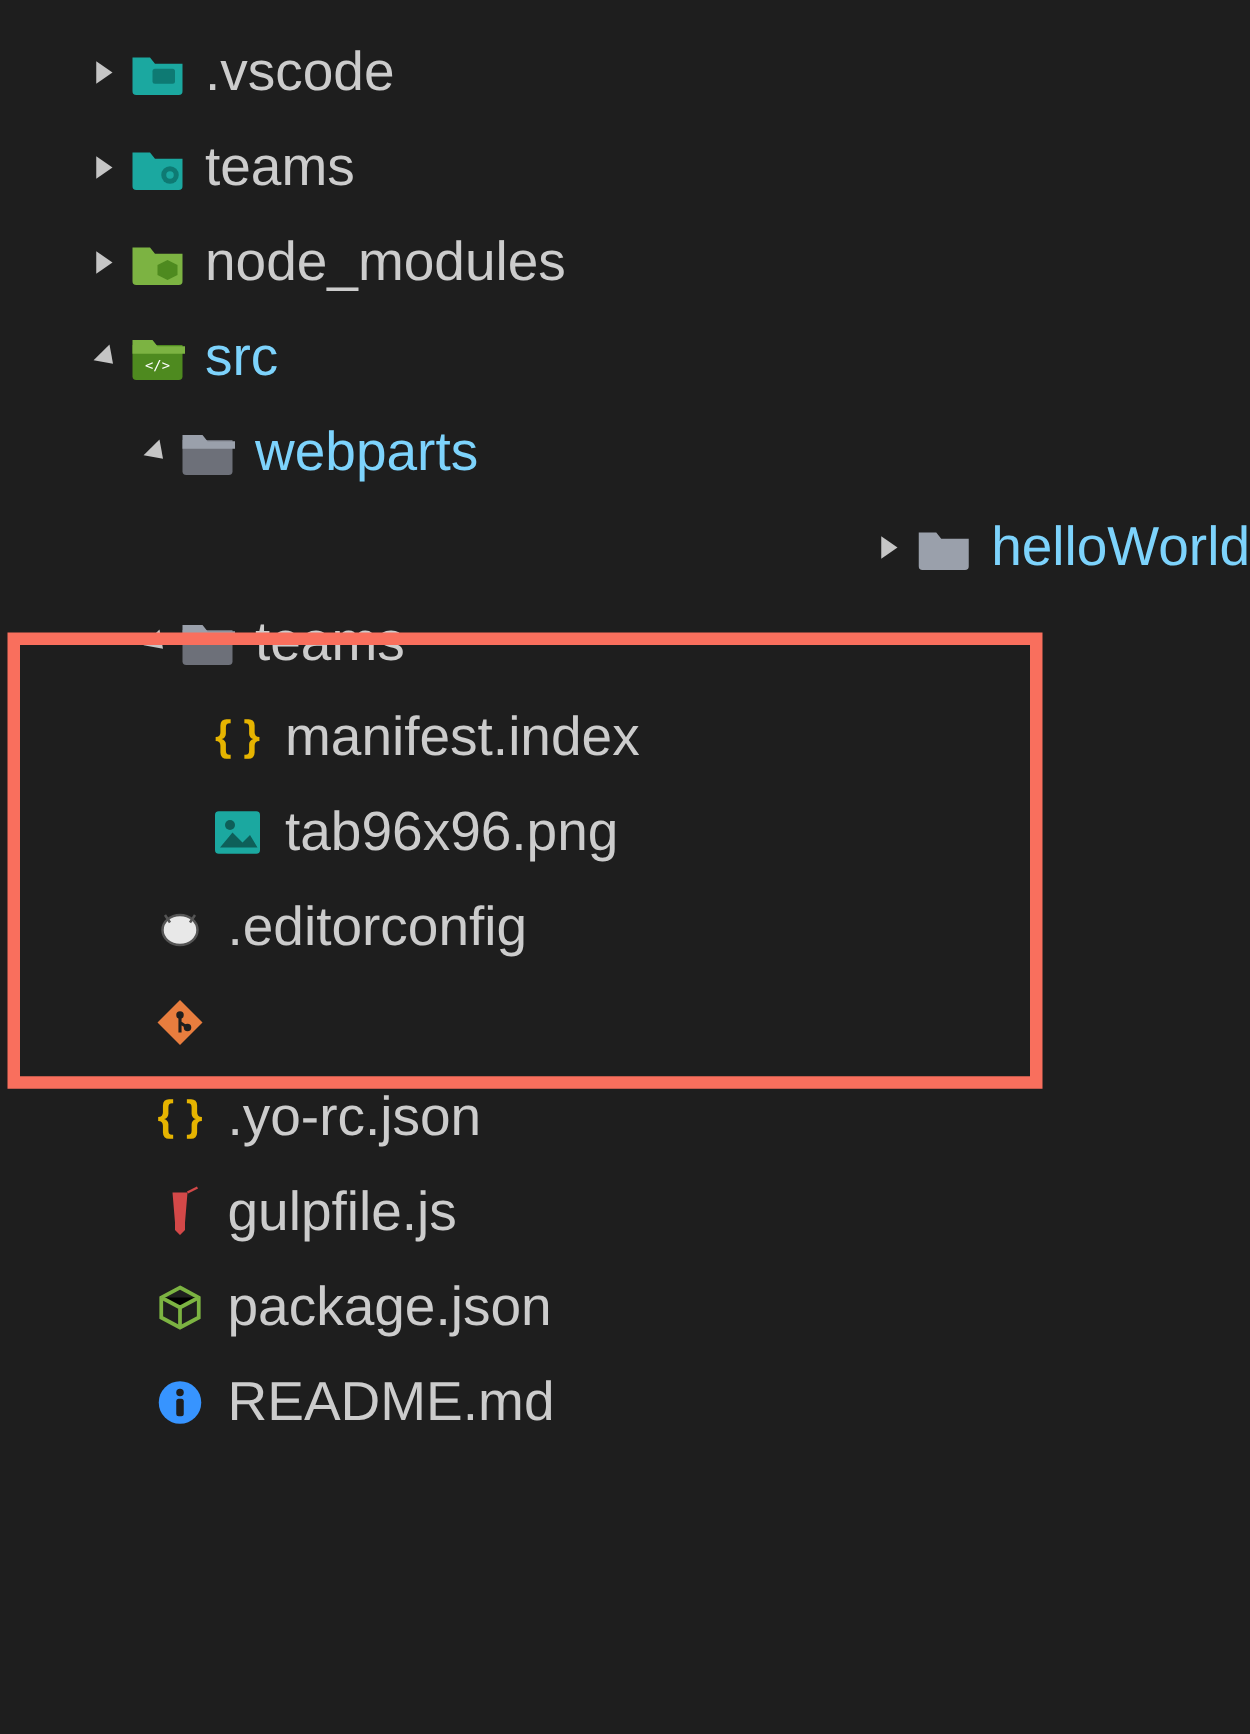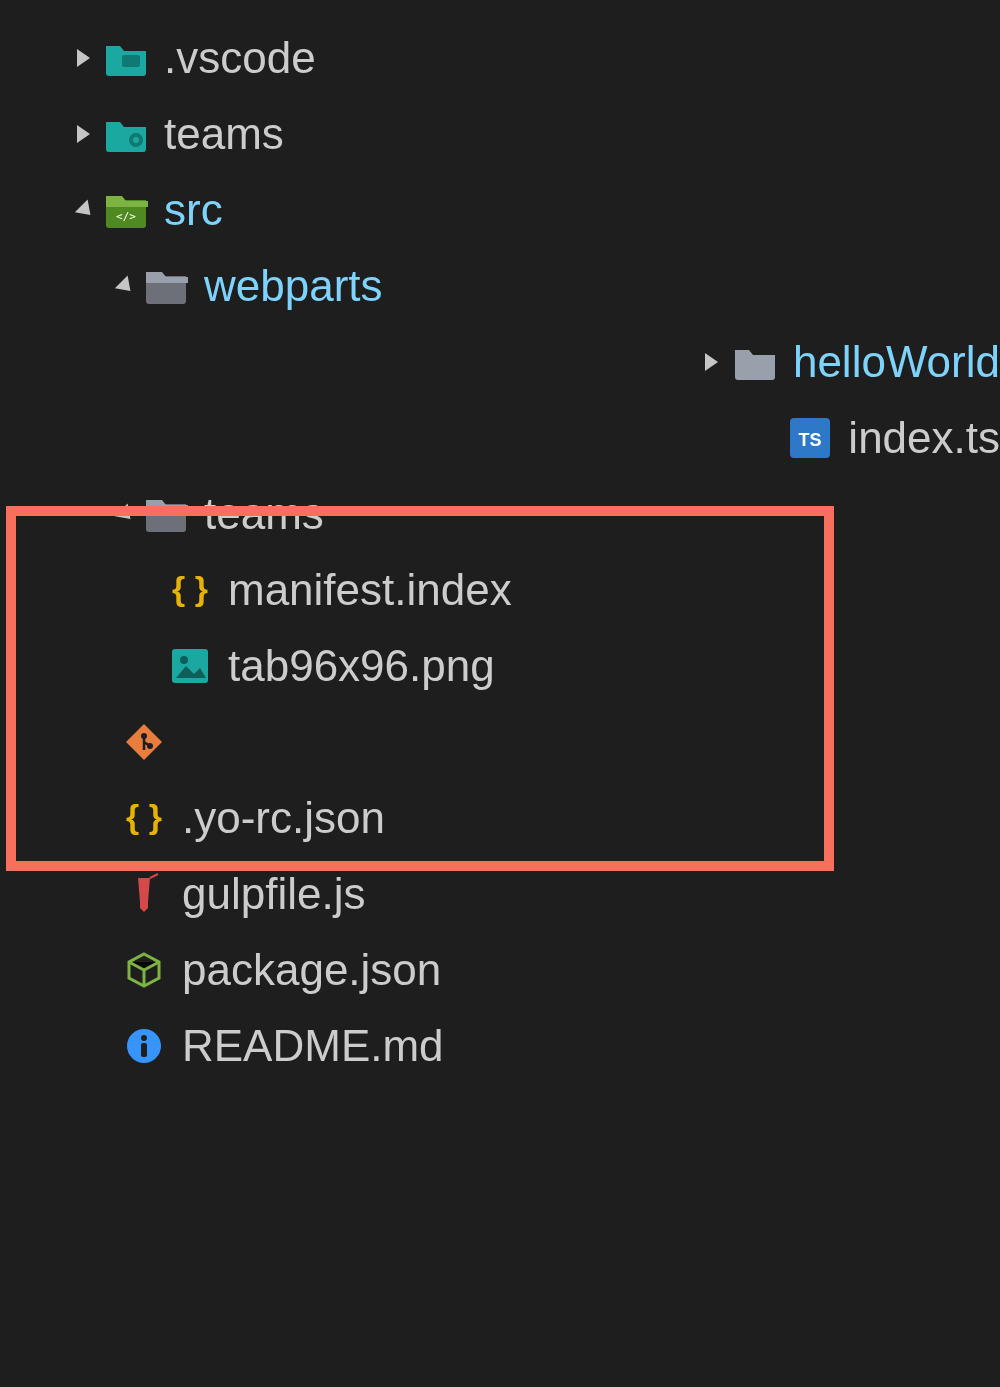--- a/index.html
+++ b/index.html
@@ -111,20 +111,32 @@
     <span class="icon">
       <svg width="44" height="36" viewBox="0 0 44 36">
           <path fill="#1ba8a0" d="M2 6h14l4 5h22v22a3 3 0 0 1-3 3H5a3 3 0 0 1-3-3V6z"></path>
           <circle cx="32" cy="24" r="7" fill="#0e7a73"></circle>
           <circle cx="32" cy="24" r="3" fill="#1ba8a0"></circle>
         </svg>
     </span>
     <span class="label">teams</span>
   </div>
 
+  <div class="row indent-0">
+    <span class="arrow">
+        <span class="arrow-collapsed"></span>
+      </span>
+    <span class="icon">
+      <svg width="44" height="36" viewBox="0 0 44 36">
+          <path fill="#7cb342" d="M2 6h14l4 5h22v22a3 3 0 0 1-3 3H5a3 3 0 0 1-3-3V6z"></path>
+          <path fill="#4e8a1f" d="M30 16l8 4v8l-8 4-8-4v-8z"></path>
+        </svg>
+    </span>
+    <span class="label">node_modules</span>
+  </div>
 
   <div class="row indent-0">
     <span class="arrow">
         <span class="arrow-expanded"></span>
       </span>
     <span class="icon">
       <svg width="44" height="36" viewBox="0 0 44 36">
           <path fill="#4e8a1f" d="M2 8h40v25a3 3 0 0 1-3 3H5a3 3 0 0 1-3-3z"></path>
           <path fill="#7cb342" d="M2 4h16l4 5h22v6H2z"></path>
           <text x="22" y="28" fill="#fff" font-size="11" text-anchor="middle" font-family="monospace">&lt;/&gt;</text>
@@ -151,29 +163,20 @@
         <span class="arrow-collapsed"></span>
       </span>
     <span class="icon">
       <svg width="44" height="36" viewBox="0 0 44 36">
           <path fill="#9aa0ab" d="M2 6h14l4 5h22v22a3 3 0 0 1-3 3H5a3 3 0 0 1-3-3V6z"></path>
         </svg>
     </span>
     <span class="label label-modified">helloWorld</span>
   </div>
 
-  <div class="row indent-2" style="padding-left:175px;">
-    <span class="icon">
-      <svg width="40" height="40" viewBox="0 0 40 40">
-          <rect width="40" height="40" rx="4" fill="#2d79c7"></rect>
-          <text x="20" y="28" fill="#fff" font-size="18" text-anchor="middle" font-weight="bold">TS</text>
-        </svg>
-    </span>
-    <span class="label">index.ts</span>
-  </div>
 
   <div class="row indent-0" style="padding-left:100px;">
     <span class="arrow">
         <span class="arrow-expanded"></span>
       </span>
     <span class="icon">
       <svg width="44" height="36" viewBox="0 0 44 36">
           <path fill="#6d7079" d="M2 8h40v25a3 3 0 0 1-3 3H5a3 3 0 0 1-3-3z"></path>
           <path fill="#9aa0ab" d="M2 4h16l4 5h22v6H2z"></path>
         </svg>
@@ -195,20 +198,30 @@
     <span class="icon">
       <svg width="40" height="40" viewBox="0 0 40 40">
           <rect width="36" height="34" x="2" y="3" rx="3" fill="#1ba8a0"></rect>
           <circle cx="14" cy="14" r="4" fill="#0e5f59"></circle>
           <path fill="#0e5f59" d="M6 32l10-12 8 8 6-6 6 10z"></path>
         </svg>
     </span>
     <span class="label">tab96x96.png</span>
   </div>
 
+  <div class="row indent-file-root">
+    <span class="icon">
+      <svg width="40" height="40" viewBox="0 0 40 40">
+          <ellipse cx="20" cy="22" rx="14" ry="12" fill="#e8e8e8"></ellipse>
+          <ellipse cx="20" cy="22" rx="14" ry="12" fill="none" stroke="#555" stroke-width="2"></ellipse>
+          <path d="M8 10l4 6M32 10l-4 6" stroke="#555" stroke-width="2"></path>
+        </svg>
+    </span>
+    <span class="label">.editorconfig</span>
+  </div>
 
   <div class="row indent-file-root">
     <span class="icon">
       <svg width="40" height="40" viewBox="0 0 40 40">
           <path fill="#e87d3e" d="M20 2l18 18-18 18L2 20z"></path>
           <circle cx="20" cy="14" r="3" fill="#1e1e1e"></circle>
           <circle cx="26" cy="24" r="3" fill="#1e1e1e"></circle>
           <path stroke="#1e1e1e" stroke-width="2.5" d="M20 14v14M20 20l6 4"></path>
         </svg>
     </span>

